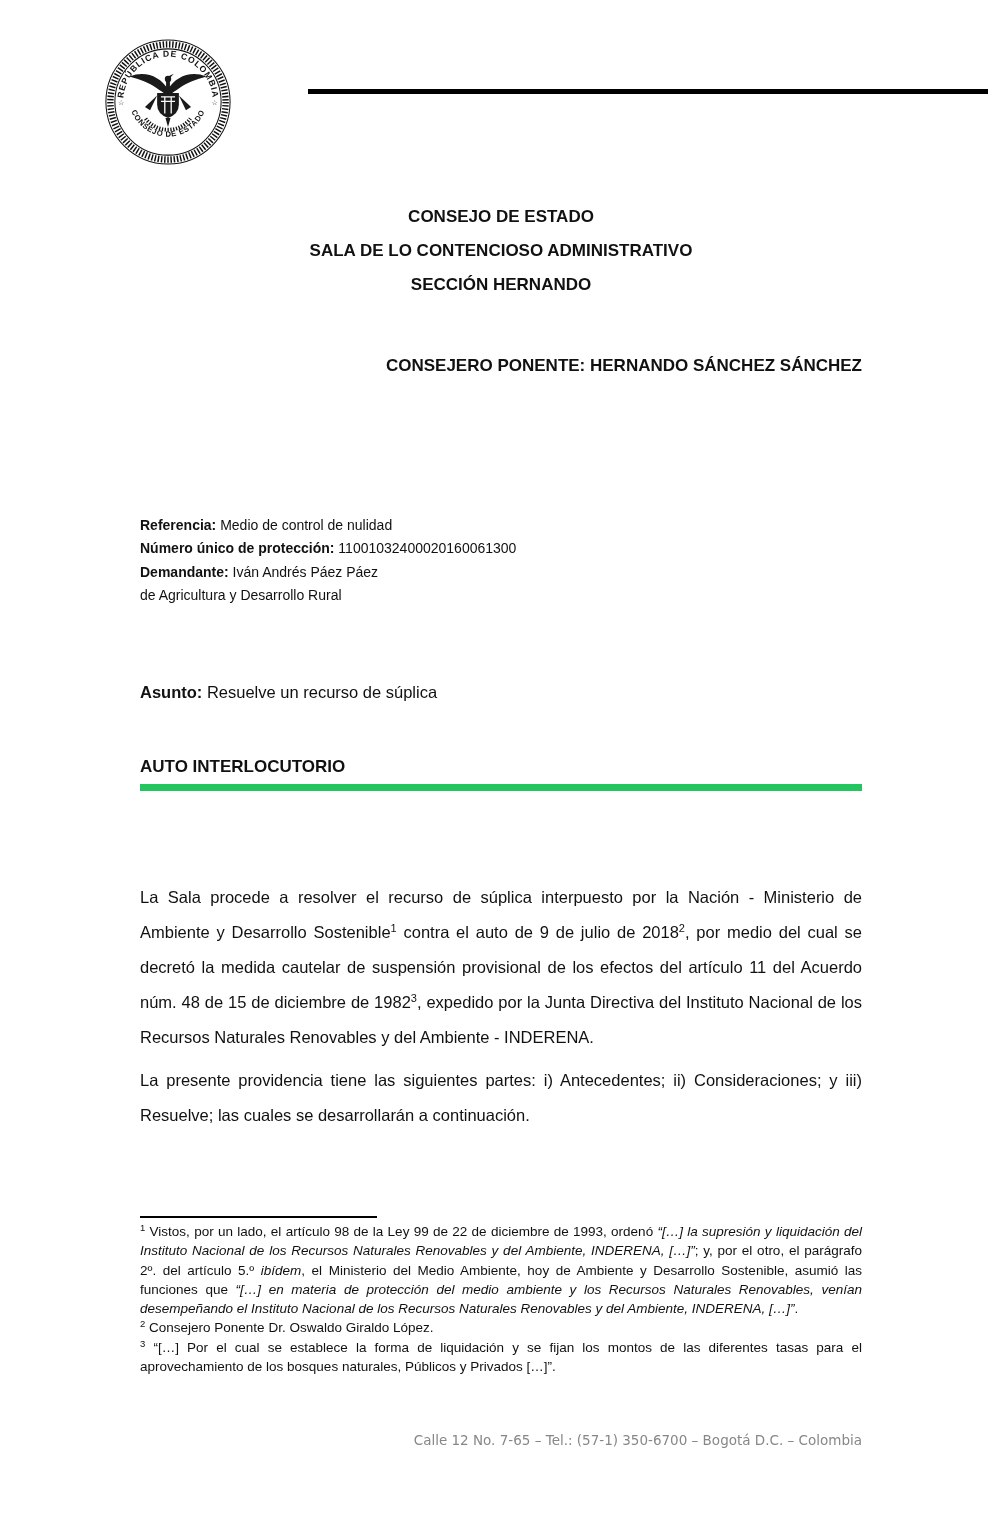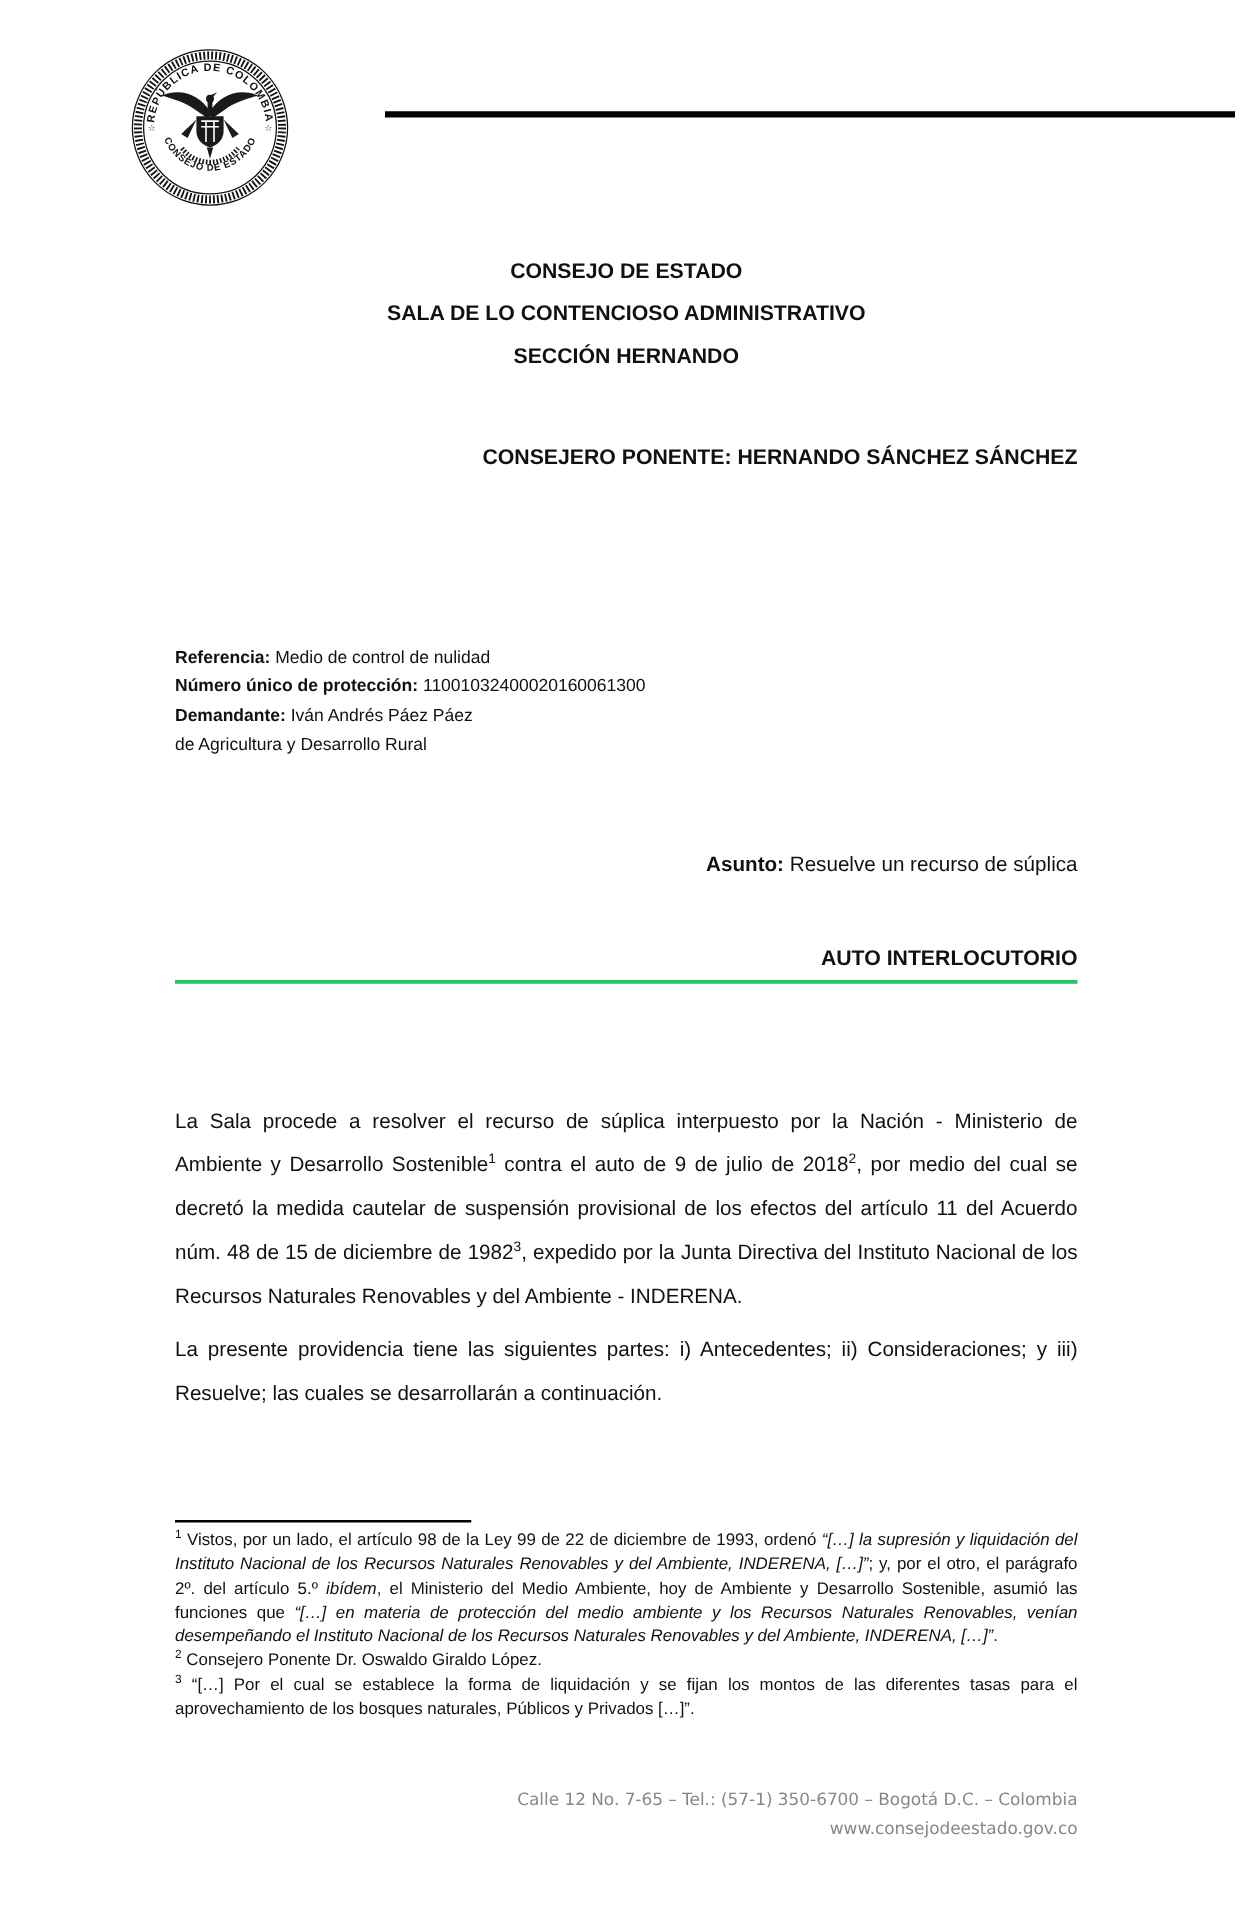--- a/index.html
+++ b/index.html
@@ -13,24 +13,24 @@
 
   .titles{top:200px;text-align:center;font-weight:bold;font-size:17px;line-height:34px;}
   .ponente{top:356px;text-align:right;font-weight:bold;font-size:17px;}
   .dateline{top:438px;font-weight:bold;font-size:16.5px;}
 
   .refblock{top:514px;font-size:14px;line-height:23.3px;}
   .lbl{font-weight:bold;}
   .justify-first{text-align:justify;margin-bottom:-23.3px;}
   .justify-first::after{content:"";display:inline-block;width:100%;}
 
-  .asunto{top:683px;font-size:16.5px;text-align:right;}
+  .asunto{top:683px;font-size:16.5px;}
 
   .heading{top:757px;font-size:17px;font-weight:bold;padding-bottom:7px;
-           border-bottom:3px solid #22c55e;text-align:right;}
+           border-bottom:7px solid #22c55e;}
 
   .para{font-size:16.5px;line-height:35px;text-align:justify;}
   .p1{top:880px;}
   .p2{top:1063px;}
   sup.fnref{font-size:11px;line-height:0;vertical-align:super;}
 
   .fnsep{top:1216px;left:140px;width:237px;border-top:2px solid #000;height:0;}
   .footnotes{top:1222px;font-size:13.5px;line-height:19.3px;}
   .fn{text-align:justify;}
   .fn sup{font-size:9.5px;line-height:0;vertical-align:super;}
@@ -108,16 +108,15 @@
   <div class="abs fnsep"></div>
 
   <div class="abs cw footnotes">
     <div class="fn"><sup>1</sup><span> Vistos, por un lado, el artículo 98 de la Ley 99 de 22 de diciembre de 1993, ordenó </span><span class="it">“[…] la supresión y liquidación del Instituto Nacional de los Recursos Naturales Renovables y del Ambiente, INDERENA, […]”</span><span>; y, por el otro, el parágrafo 2º. del artículo 5.º </span><span class="it">ibídem</span><span>, el Ministerio del Medio Ambiente, hoy de Ambiente y Desarrollo Sostenible, asumió las funciones que </span><span class="it">“[…] en materia de protección del medio ambiente y los Recursos Naturales Renovables, venían desempeñando el Instituto Nacional de los Recursos Naturales Renovables y del Ambiente, INDERENA, […]”</span><span>.</span></div>
     <div class="fn"><sup>2</sup><span> Consejero Ponente Dr. Oswaldo Giraldo López.</span></div>
     <div class="fn"><sup>3</sup><span> “[…] Por el cual se establece la forma de liquidación y se fijan los montos de las diferentes tasas para el aprovechamiento de los bosques naturales, Públicos y Privados […]”.</span></div>
   </div>
 
   <div class="abs cw footer">
     <div>Calle 12 No. 7-65 – Tel.: (57-1) 350-6700 – Bogotá D.C. – Colombia</div>
-    <div>www.consejodeestado.gov.co</div>
   </div>
 
 </div>
 
 </body></html>

